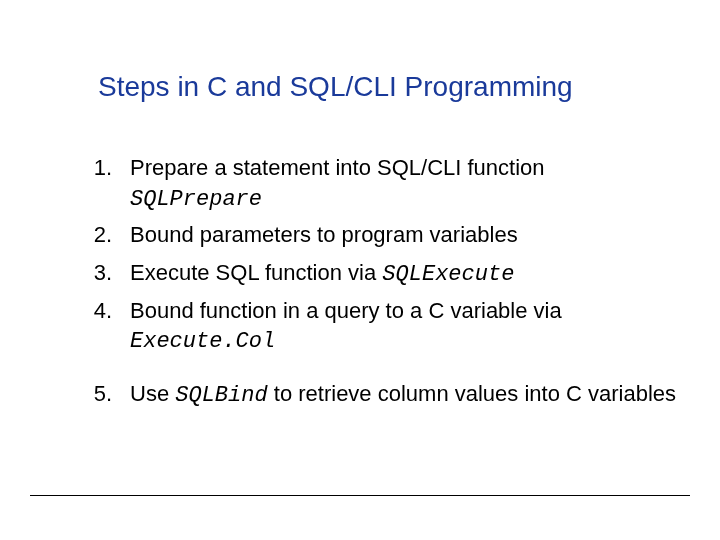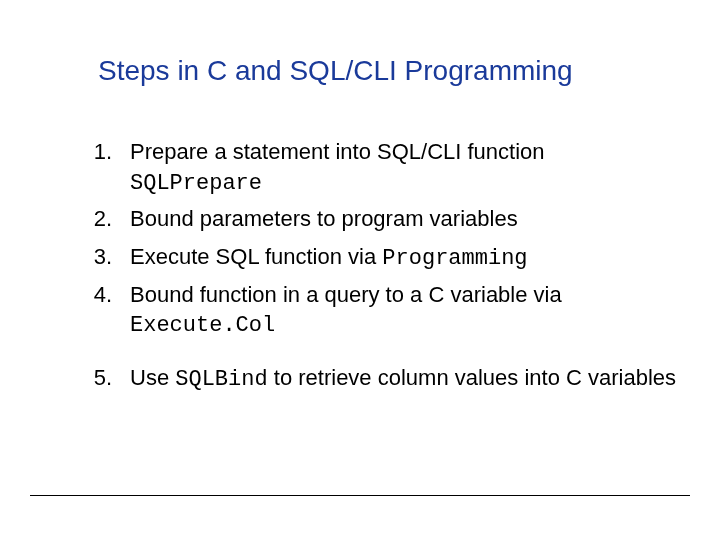--- a/index.html
+++ b/index.html
@@ -10,21 +10,21 @@
     background: #fff;
     font-family: Arial, Helvetica, sans-serif;
     color: #000;
     position: relative;
     overflow: hidden;
   }
   .slide {
     box-sizing: border-box;
     width: 720px;
     height: 540px;
-    padding: 55px 40px 0 40px;
+    padding: 71px 40px 0 40px;
     position: relative;
   }
   .title {
     font-size: 28px;
     color: #1a3a9a;
     font-weight: normal;
     margin: 0 0 50px 58px;
   }
   .list {
     margin-left: 30px;
@@ -39,20 +39,21 @@
     width: 42px;
     flex-shrink: 0;
     text-align: right;
     padding-right: 18px;
   }
   .txt {
     flex: 1;
   }
   .code {
     font-family: "Courier New", Courier, monospace;
+    font-style: italic;
   }
   .gap {
     height: 16px;
   }
   .rule {
     position: absolute;
     left: 30px;
     right: 30px;
     bottom: 44px;
     border-top: 1px solid #000;
@@ -76,21 +77,21 @@
     <div class="item">
       <div class="num">2.</div>
       <div class="txt">
         <span>Bound parameters to program variables</span><span class="code"></span><span></span>
       </div>
     </div>
 
     <div class="item">
       <div class="num">3.</div>
       <div class="txt">
-        <span>Execute SQL function via </span><span class="code">Programming</span><span></span>
+        <span>Execute SQL function via </span><span class="code">SQLExecute</span><span></span>
       </div>
     </div>
 
     <div class="item">
       <div class="num">4.</div>
       <div class="txt">
         <span>Bound function in a query to a C variable via </span><span class="code">Execute.Col</span><span></span>
       </div>
     </div>
 

